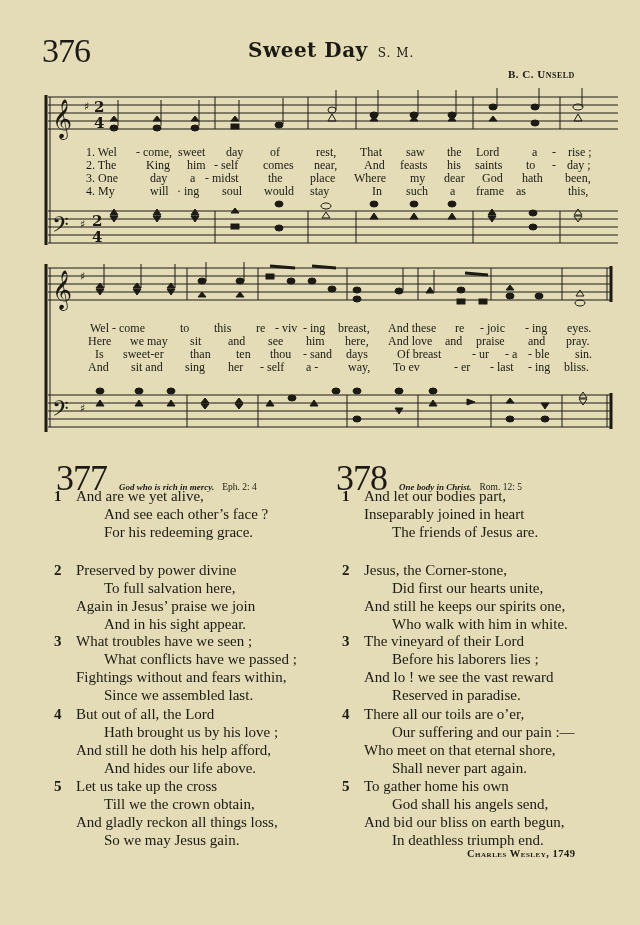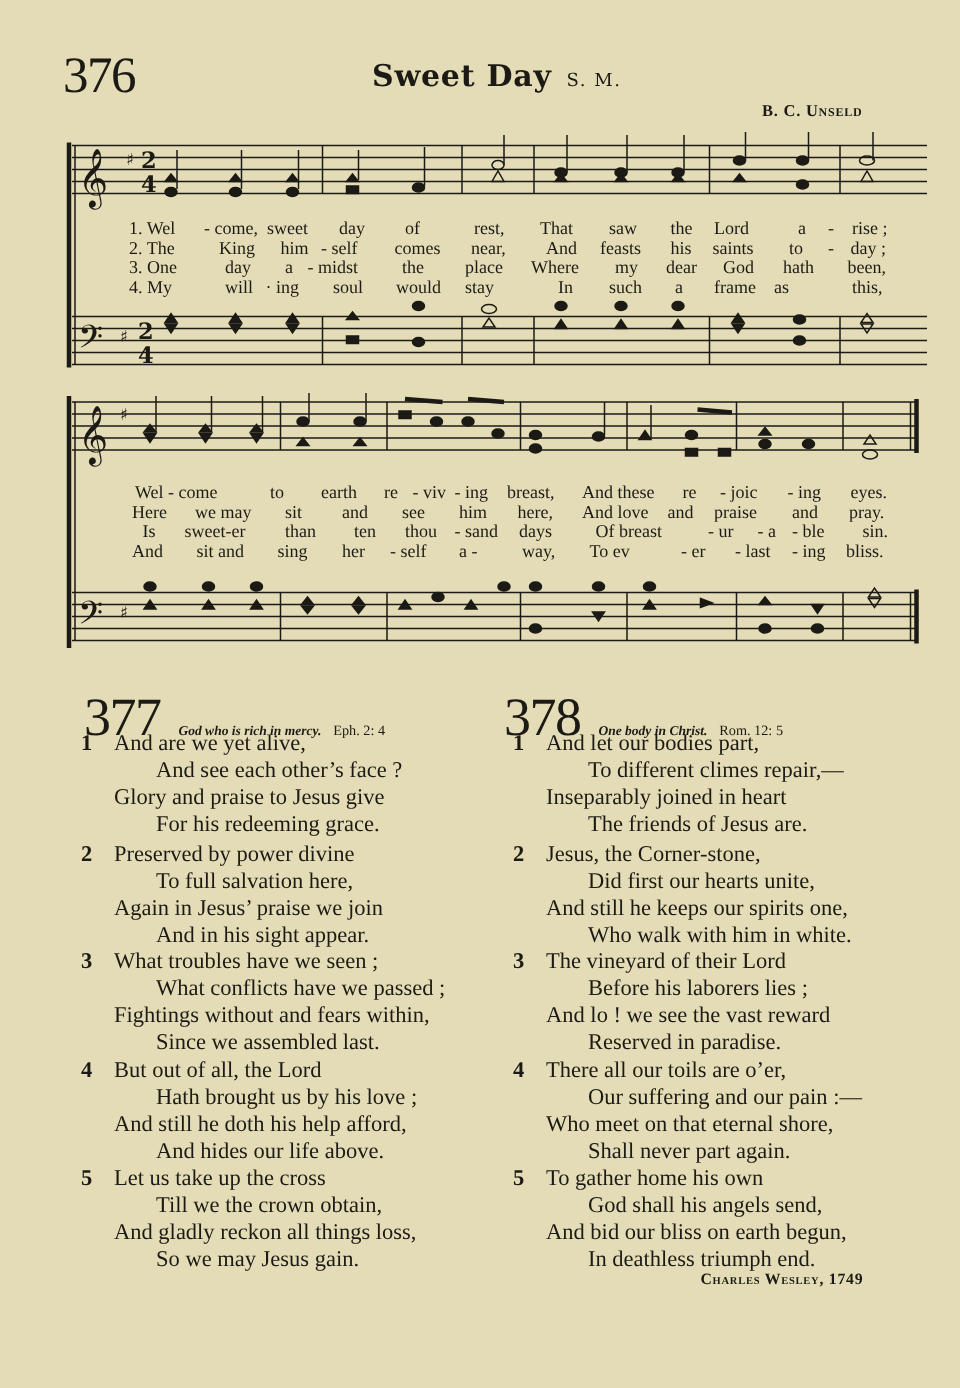--- a/index.html
+++ b/index.html
@@ -333,21 +333,21 @@
     <span style="left:476px">frame</span>
     <span style="left:516px">as</span>
     <span style="left:568px">this,</span>
   </div>
 </div>
 
 <div class="lyrics-block" style="left:0; top:322px; width:640px;">
   <div class="lyric-row">
     <span style="left:90px">Wel - come</span>
     <span style="left:180px">to</span>
-    <span style="left:214px">earth</span>
+    <span style="left:214px">this</span>
     <span style="left:256px">re</span>
     <span style="left:275px">- viv</span>
     <span style="left:303px">- ing</span>
     <span style="left:338px">breast,</span>
     <span style="left:388px">And these</span>
     <span style="left:455px">re</span>
     <span style="left:480px">- joic</span>
     <span style="left:525px">- ing</span>
     <span style="left:567px">eyes.</span>
   </div>
@@ -397,21 +397,20 @@
 
 <div class="hymn-header" style="left:56px; top:460px;">
   <span class="num">377</span>
   <span class="subtitle">God who is rich in mercy.</span>
   <span class="ref">Eph. 2: 4</span>
 </div>
 
 <div class="verse" style="left:54px; top:487px;">
   <div class="line"><span class="vnum">1</span><span>And are we yet alive,</span></div>
   <div class="line indent2"><span>And see each other’s face ?</span></div>
-  <div class="line indent1"><span>Glory and praise to Jesus give</span></div>
   <div class="line indent2"><span>For his redeeming grace.</span></div>
 </div>
 <div class="verse" style="left:54px; top:561px;">
   <div class="line"><span class="vnum">2</span><span>Preserved by power divine</span></div>
   <div class="line indent2"><span>To full salvation here,</span></div>
   <div class="line indent1"><span>Again in Jesus’ praise we join</span></div>
   <div class="line indent2"><span>And in his sight appear.</span></div>
 </div>
 <div class="verse" style="left:54px; top:632px;">
   <div class="line"><span class="vnum">3</span><span>What troubles have we seen ;</span></div>
@@ -433,21 +432,20 @@
 </div>
 
 <div class="hymn-header" style="left:336px; top:460px;">
   <span class="num">378</span>
   <span class="subtitle">One body in Christ.</span>
   <span class="ref">Rom. 12: 5</span>
 </div>
 
 <div class="verse" style="left:342px; top:487px;">
   <div class="line"><span class="vnum">1</span><span>And let our bodies part,</span></div>
-  <div class="line indent2"><span>To different climes repair,—</span></div>
   <div class="line indent1"><span>Inseparably joined in heart</span></div>
   <div class="line indent2"><span>The friends of Jesus are.</span></div>
 </div>
 <div class="verse" style="left:342px; top:561px;">
   <div class="line"><span class="vnum">2</span><span>Jesus, the Corner-stone,</span></div>
   <div class="line indent2"><span>Did first our hearts unite,</span></div>
   <div class="line indent1"><span>And still he keeps our spirits one,</span></div>
   <div class="line indent2"><span>Who walk with him in white.</span></div>
 </div>
 <div class="verse" style="left:342px; top:632px;">

